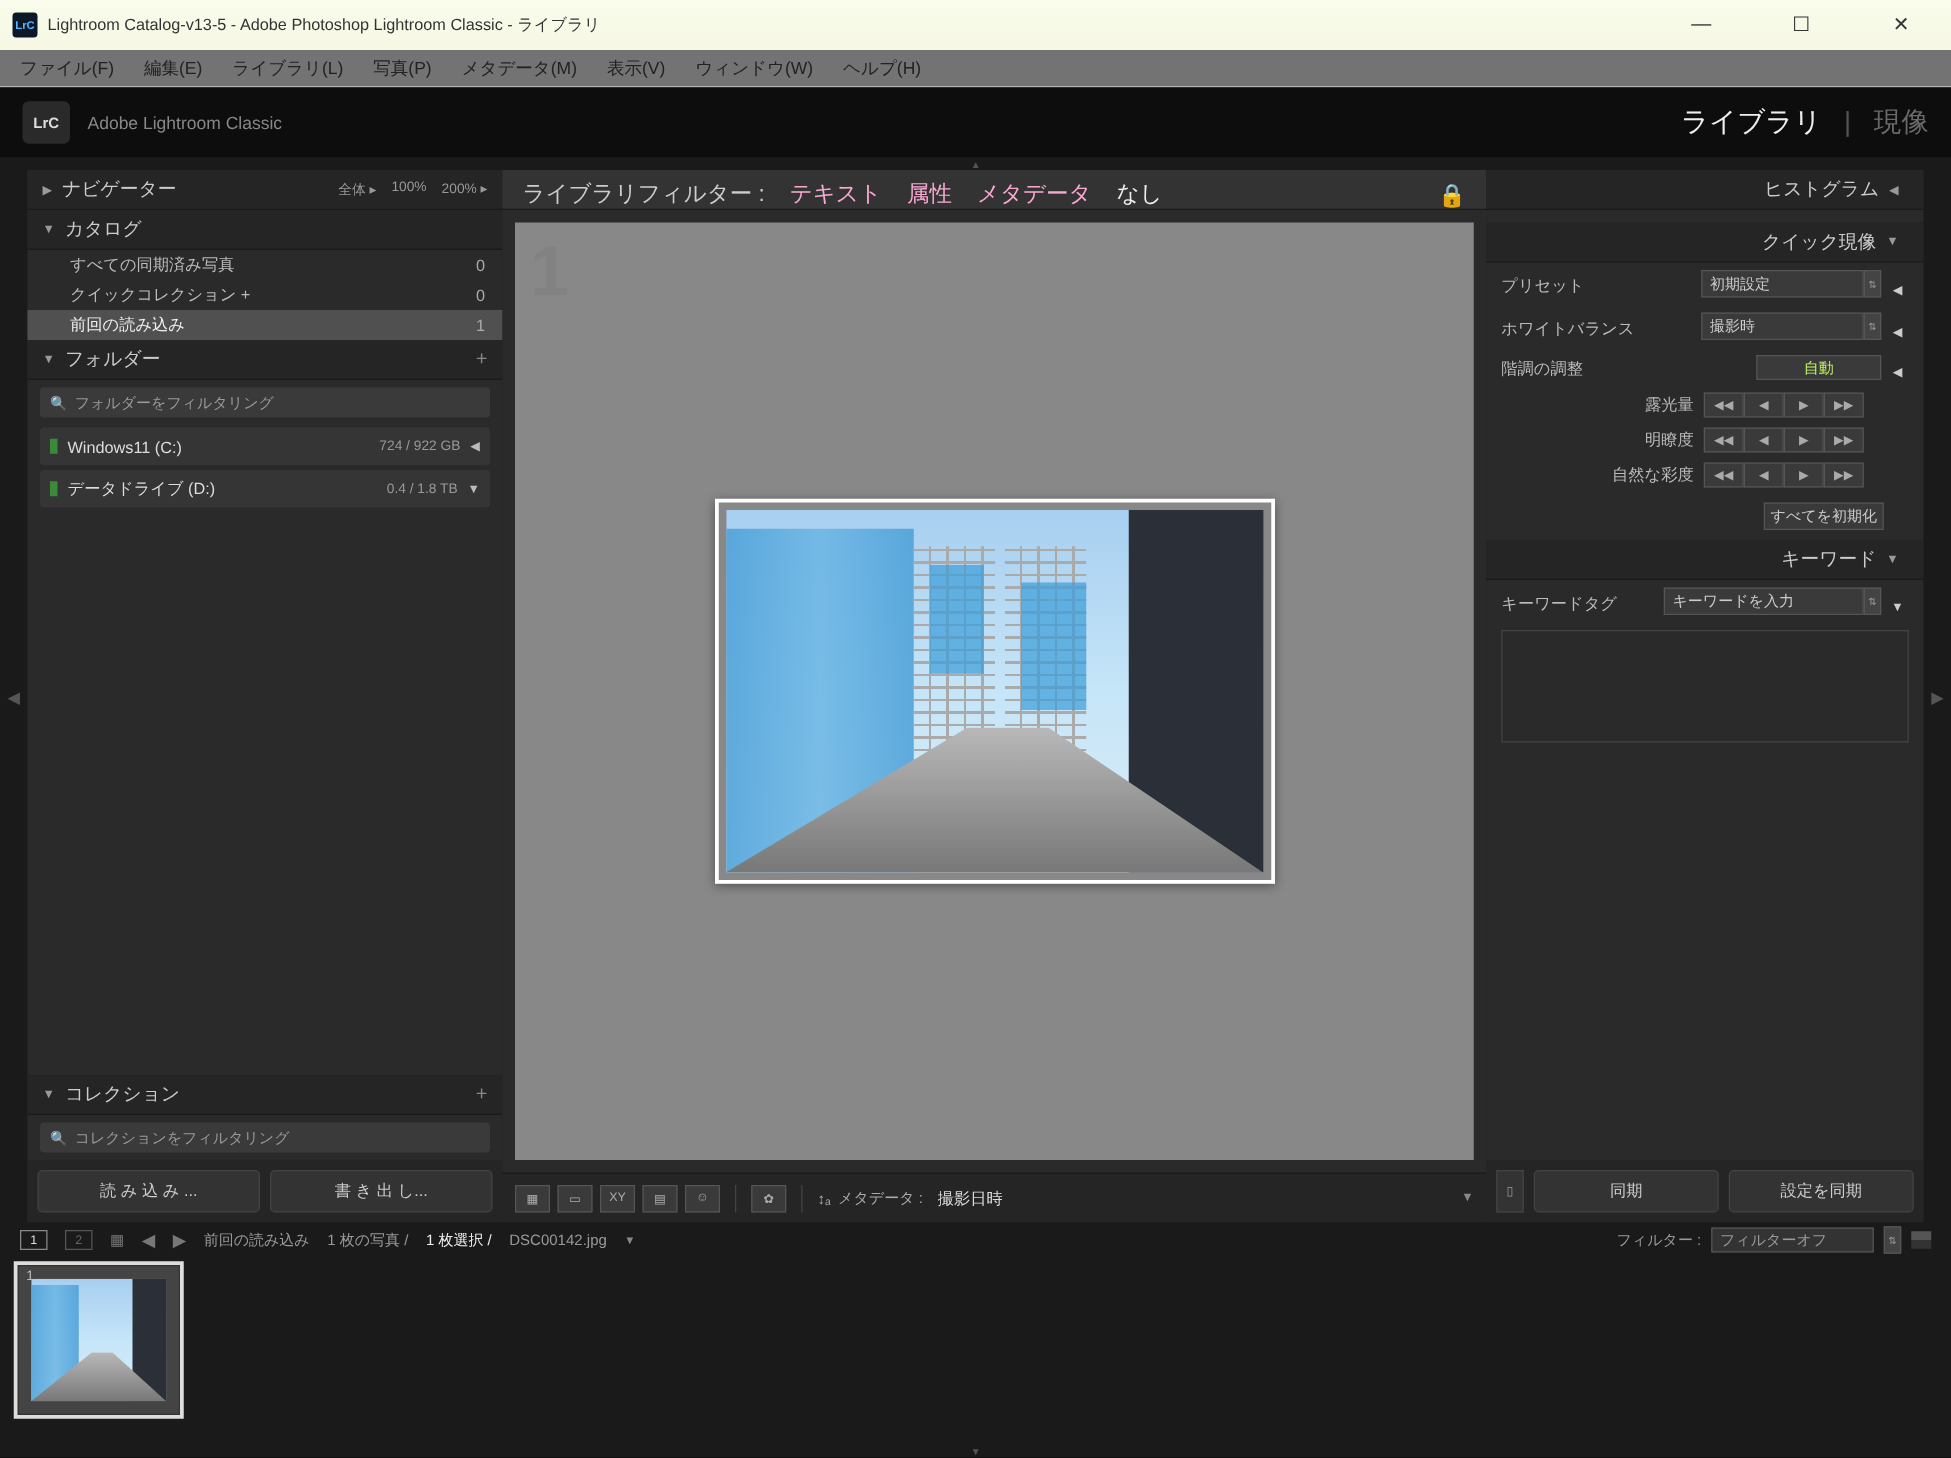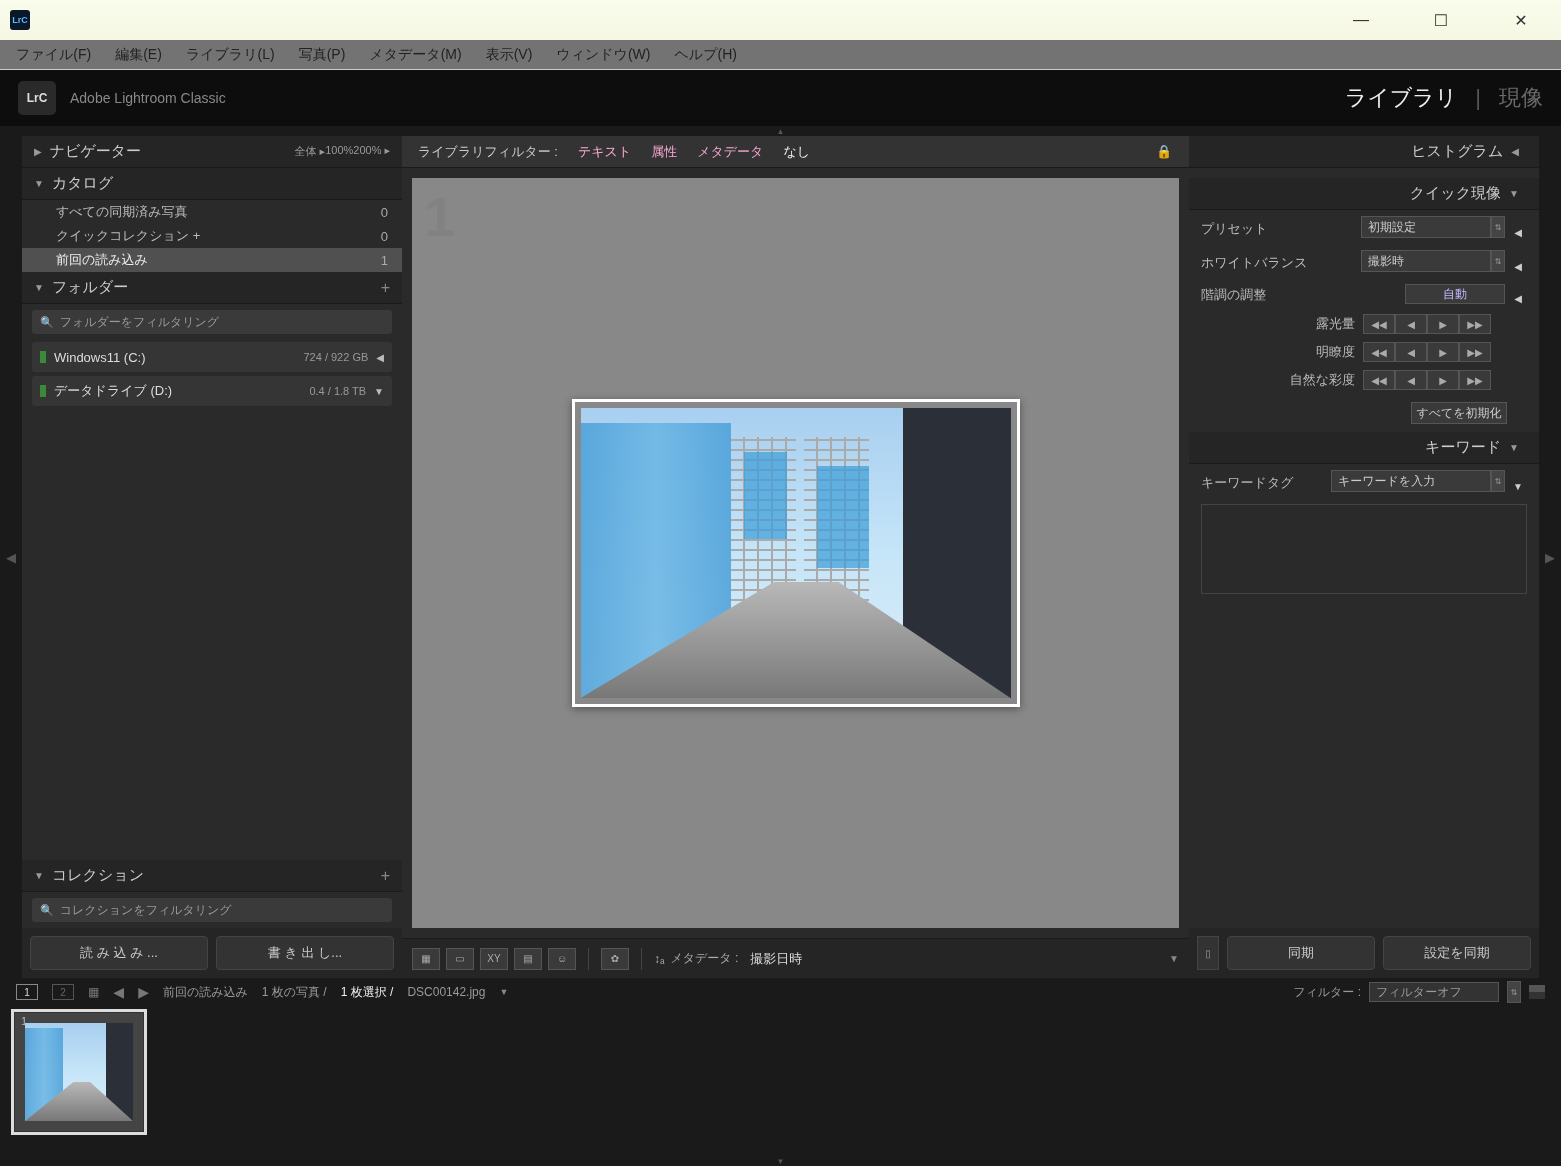--- a/index.html
+++ b/index.html
@@ -21,35 +21,35 @@
 .expand-handle{height:10px;background:#1a1a1a;display:flex;align-items:center;justify-content:center;color:#555;font-size:8px}
 .main-area{flex:1;display:flex;min-height:0}
 .panel{background:#2a2a2a;display:flex;flex-direction:column}
 .left-panel{width:380px}
 .right-panel{width:350px}
 .edge-bar{width:22px;background:#1a1a1a;display:flex;align-items:center;justify-content:center;color:#555}
 .panel-header{height:32px;display:flex;align-items:center;padding:0 12px;color:#ccc;font-size:15px;background:#252525;border-bottom:1px solid #1a1a1a}
 .panel-header .disclosure{margin-right:8px;font-size:10px;color:#999}
 .panel-header.right-align{justify-content:flex-end}
 .panel-header .plus{margin-left:auto;color:#888;font-size:16px}
-.nav-zoom{margin-left:auto;display:flex;font-size:11px;color:#999}
+.nav-zoom{margin-left:auto;display:flex;gap:12px;font-size:11px;color:#999}
 .catalog-row{height:24px;display:flex;align-items:center;padding:0 14px 0 34px;color:#bbb;font-size:13px}
 .catalog-row.selected{background:#505050;color:#eee}
 .catalog-row .count{margin-left:auto;color:#aaa}
 .filter-input{margin:6px 10px;height:24px;background:#3a3a3a;border-radius:3px;display:flex;align-items:center;padding:0 8px;color:#999;font-size:12px}
 .filter-input .mag{margin-right:6px;font-size:11px}
 .volume-row{height:30px;margin:2px 10px;background:#353535;border-radius:3px;display:flex;align-items:center;padding:0 8px;color:#ddd;font-size:13px}
 .vol-led{width:6px;height:12px;background:#3a8a3a;margin-right:8px}
 .vol-size{margin-left:auto;color:#999;font-size:11px;margin-right:8px}
 .vol-arrow{color:#bbb;font-size:10px}
 .panel-spacer{flex:1}
 .left-bottom-btns{display:flex;gap:8px;padding:8px;background:#252525}
 .big-btn{flex:1;height:34px;background:#333;border:1px solid #444;border-radius:4px;display:flex;align-items:center;justify-content:center;color:#ccc;font-size:13px}
 .center-area{flex:1;display:flex;flex-direction:column;background:#2a2a2a}
-.filter-bar{height:32px;background:#333;display:flex;align-items:center;padding:0 16px;color:#aaa;font-size:13px;gap:20px;border-bottom:1px solid #1a1a1a}
+.filter-bar{height:32px;background:#333;display:flex;align-items:flex-end;padding:0 16px;color:#aaa;font-size:18px;gap:20px;border-bottom:1px solid #1a1a1a}
 .filter-label{color:#ccc}
 .filter-opt{color:#f9a8d4}
 .filter-opt.active{color:#eee}
 .filter-lock{margin-left:auto;color:#888}
 .image-viewport{flex:1;background:#888;margin:10px;display:flex;align-items:center;justify-content:center;position:relative}
 .image-frame{background:#888;padding:6px;border:3px solid #fff;box-shadow:0 2px 8px rgba(0,0,0,.4)}
 .image-content{width:430px;height:290px;position:relative;overflow:hidden}
 .sky{position:absolute;inset:0;background:linear-gradient(#a8cff0 0%,#c5e5f8 50%,#ddedf7 100%)}
 .road{position:absolute;left:0;right:0;bottom:0;height:40%;background:linear-gradient(#b8b8b8,#787878);clip-path:polygon(0 100%,100% 100%,60% 0,45% 0)}
 .bldg-l{position:absolute;left:0;top:5%;width:35%;height:95%;background:linear-gradient(90deg,#4a9fd8,#6ab5e4,#4a9fd8);opacity:.85}
@@ -64,21 +64,21 @@
 .tb-sep{width:1px;height:22px;background:#444;margin:0 6px}
 .tb-text{color:#aaa;font-size:12px}
 .tb-dropdown{color:#ddd;font-size:13px;margin-left:6px}
 .tb-arrow{color:#888;margin-left:auto;font-size:10px}
 .hist-placeholder{height:10px}
 .qd-row{display:flex;align-items:flex-end;padding:6px 12px;color:#bbb;font-size:13px}
 .qd-label{flex:1}
 .qd-select{width:130px;height:22px;background:#3a3a3a;border:1px solid #555;display:flex;align-items:center;padding:0 6px;color:#ccc;font-size:12px}
 .qd-spin{width:14px;height:22px;background:#444;border:1px solid #555;display:flex;align-items:center;justify-content:center;color:#999;font-size:8px}
 .qd-disclosure{width:18px;text-align:center;color:#ccc;font-size:10px;margin-left:4px}
-.qd-btn{width:100px;height:20px;background:#3a3a3a;border:1px solid #555;display:flex;align-items:center;justify-content:center;color:#c4b5fd;font-size:12px;padding:0 10px}
+.qd-btn{width:100px;height:20px;background:#3a3a3a;border:1px solid #555;display:flex;align-items:center;justify-content:center;color:#bef264;font-size:12px;padding:0 10px}
 .stepper-row{display:flex;align-items:center;justify-content:flex-end;padding:4px 48px 4px 12px;color:#bbb;font-size:13px;gap:8px}
 .stepper-group{display:flex}
 .step-btn{width:32px;height:20px;background:#3a3a3a;border:1px solid #555;display:flex;align-items:center;justify-content:center;color:#aaa;font-size:10px}
 .reset-btn{margin:8px 32px 8px auto;width:96px;height:22px;background:#3a3a3a;border:1px solid #555;display:flex;align-items:center;justify-content:center;color:#ccc;font-size:12px}
 .kw-area{margin:6px 12px;height:90px;background:#2a2a2a;border:1px solid #444}
 .right-bottom-btns{display:flex;gap:8px;padding:8px;background:#252525}
 .sm-box{width:22px;height:34px;background:#333;border:1px solid #444;display:flex;align-items:center;justify-content:center;color:#999;font-size:10px}
 .status-bar{height:28px;background:#1a1a1a;display:flex;align-items:center;padding:0 16px;color:#aaa;font-size:12px;gap:14px}
 .monitor-box{width:22px;height:16px;border:1px solid #888;display:flex;align-items:center;justify-content:center;color:#ddd;font-size:10px}
 .monitor-box.dim{color:#666;border-color:#555}
@@ -95,20 +95,21 @@
 .thumb.selected{outline:3px solid #ddd}
 .thumb-num{position:absolute;top:2px;left:6px;color:#bbb;font-size:11px;z-index:2}
 .thumb-img{position:absolute;inset:10px;overflow:hidden}
 .bottom-expand{height:10px;background:#1a1a1a;display:flex;align-items:center;justify-content:center;color:#555;font-size:8px}
 </style>
 </head>
 <body>
 
 <div class="titlebar">
   <div class="app-icon">LrC</div>
+  <span>Lightroom Catalog-v13-5 - Adobe Photoshop Lightroom Classic - ライブラリ</span>
   <div class="win-controls">
     <div class="win-btn">—</div>
     <div class="win-btn">☐</div>
     <div class="win-btn">✕</div>
   </div>
 </div>
 
 <div class="menubar">
   <div class="menu-item">ファイル(F)</div>
   <div class="menu-item">編集(E)</div>

